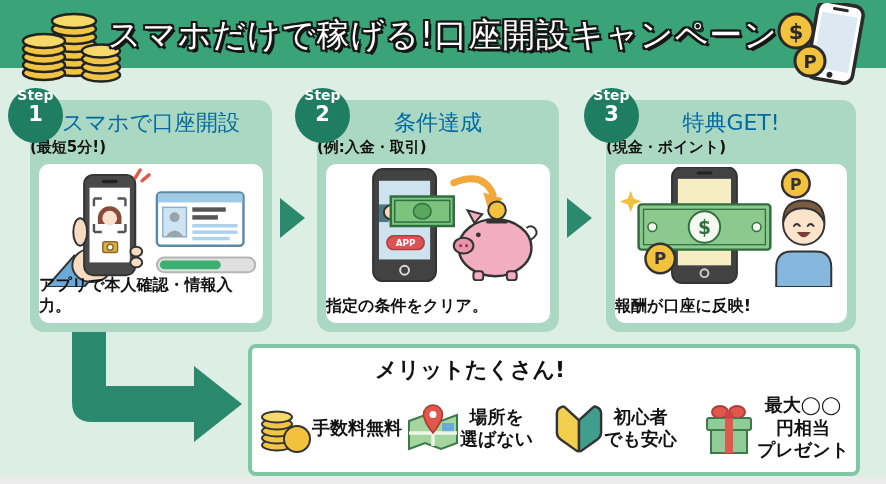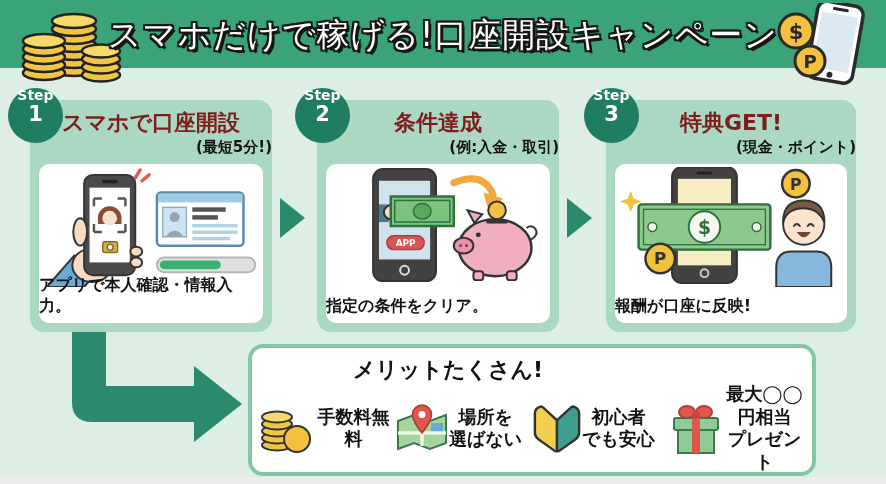--- a/index.html
+++ b/index.html
@@ -19,34 +19,34 @@
   .decor{position:absolute;}
   .decor.left{left:12px;top:5px;}
   .decor.right{left:774px;top:3px;}
 
   .step-card{position:absolute;top:100px;width:242px;height:232px;background:var(--card-green);border-radius:14px;}
   #card1{left:30px;} #card2{left:317px;} #card3{left:606px;width:250px;}
   .step-badge{position:absolute;left:-22px;top:-12px;width:55px;height:55px;border-radius:50%;
     background:var(--badge-green);color:#fff;text-align:center;z-index:2;}
   .step-badge .word{font-size:14px;font-weight:bold;line-height:1;}
   .step-badge .num{font-size:21px;font-weight:bold;line-height:1.2;}
-  .card-title{margin-top:8px;text-align:center;font-size:22px;font-weight:bold;color:#7f1d1d;}
-  .card-subtitle{text-align:right;font-size:15px;font-weight:bold;color:#121212;line-height:1.2;}
+  .card-title{margin-top:8px;text-align:center;font-size:22px;font-weight:normal;color:#0369a1;}
+  .card-subtitle{text-align:left;font-size:15px;font-weight:bold;color:#121212;line-height:1.2;}
   .card-panel{position:absolute;left:9px;right:9px;top:64px;bottom:9px;background:#fff;border-radius:10px;overflow:hidden;}
   .card-art{position:absolute;left:0;top:3px;width:100%;height:120px;}
   .card-caption{position:absolute;left:0;right:0;bottom:6px;text-align:left;font-size:16px;font-weight:bold;color:#121212;}
 
   .tri-arrow{position:absolute;top:198px;width:0;height:0;
     border-left:25px solid var(--arrow-green);border-top:20px solid transparent;border-bottom:20px solid transparent;}
   #tri1{left:280px;} #tri2{left:567px;}
 
   .big-arrow{position:absolute;left:60px;top:332px;}
 
-  .benefits-box{position:absolute;left:248px;top:344px;width:568px;height:132px;background:#fff;
-    border:4px solid var(--box-border-green);border-radius:15px;}
+  .benefits-box{position:absolute;left:248px;top:344px;width:612px;height:132px;background:#fff;
+    border:4px solid var(--box-border-green);border-radius:8px;}
   .benefits-title{margin-top:7px;padding-right:168px;text-align:center;font-size:22px;font-weight:bold;color:#121212;}
   .benefit-items{position:absolute;left:6px;right:6px;top:38px;bottom:2px;display:flex;}
   .benefit-item{flex:1;display:flex;flex-direction:row;align-items:center;}
   .benefit-icon{height:54px;display:flex;align-items:flex-end;justify-content:center;}
   .benefit-label{height:50px;display:flex;align-items:center;justify-content:center;
     font-size:18px;font-weight:bold;color:#121212;text-align:center;white-space:pre-line;line-height:1.25;}
 
   .bottom-bar{position:absolute;left:0;bottom:0;width:886px;height:7px;background:#ececec;}
   svg text{font-family:"DejaVu Sans","Liberation Sans",sans-serif;}
 </style>

